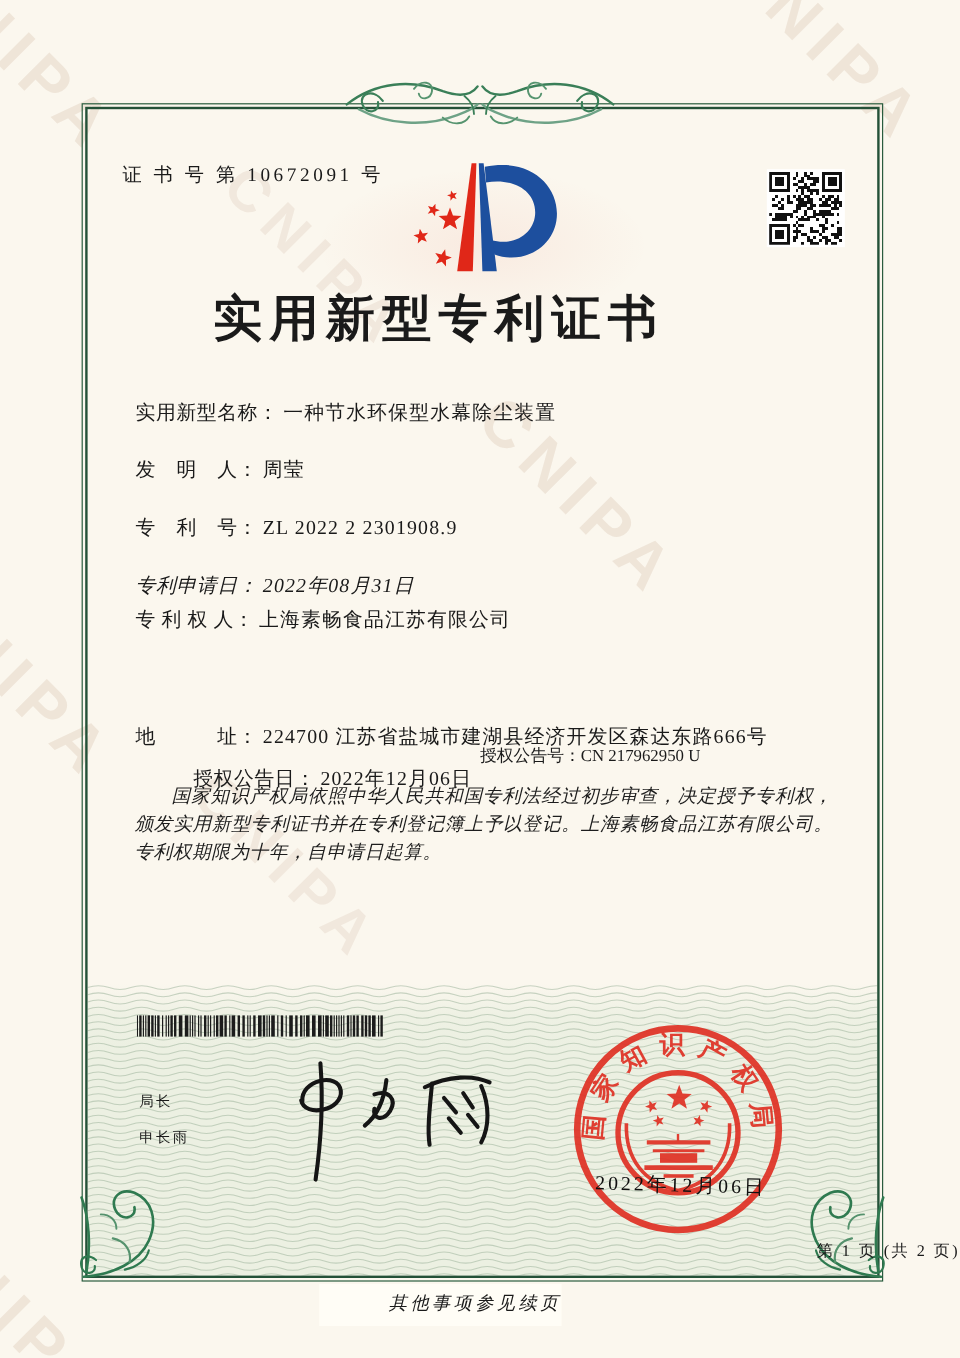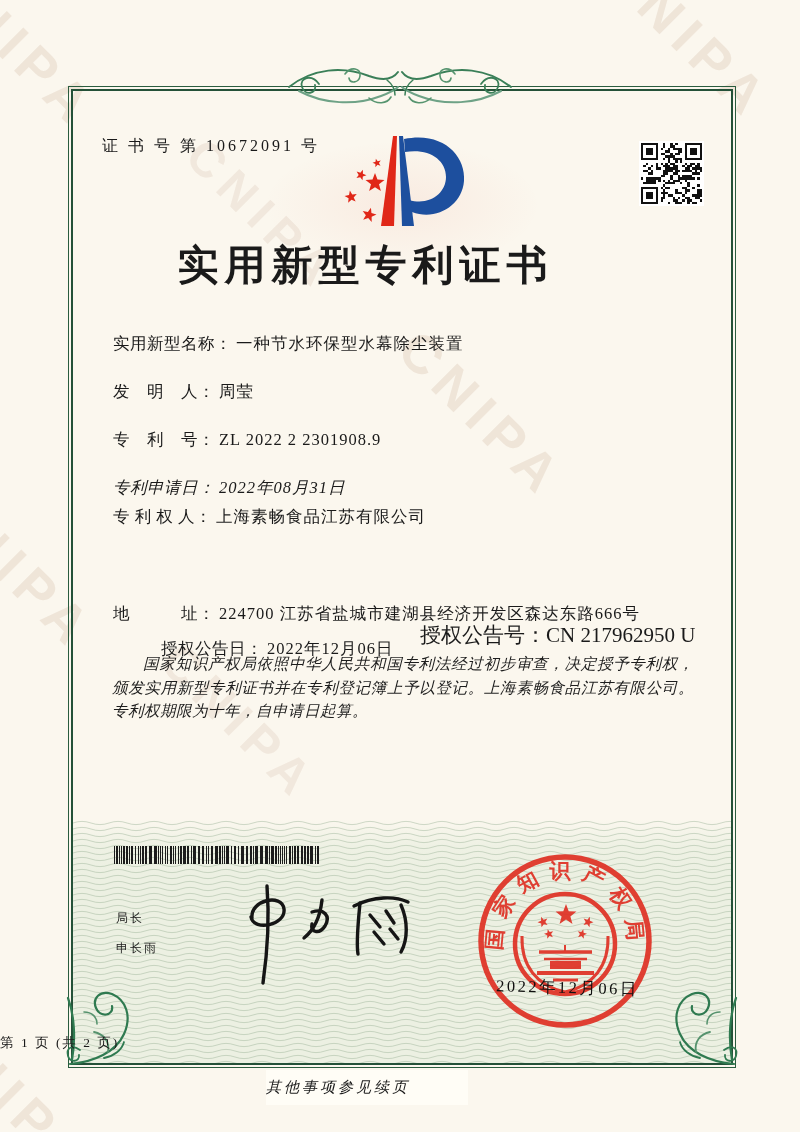--- a/index.html
+++ b/index.html
@@ -49,42 +49,42 @@
   .title{
     position:absolute;left:0;width:731px;top:238px;text-align:center;
     font-size:41px;font-weight:700;letter-spacing:6px;margin:0;
   }
   
   .row{position:absolute;left:113px;font-size:16.5px;white-space:nowrap;}
   .row .lab{letter-spacing:.5px;text-align:center;}
   .row .val{margin-left:4px;letter-spacing:1px;}
   .r1{top:333px;} .r2{top:381px;} .r3{top:429px;} .r4{top:477px;font-style:italic;}
   .r5{top:506px;} .r6{top:573px;margin-top:30px;} .r7{top:638px;margin-left:48px;}
-  .grant-no{position:absolute;left:420px;top:621px;font-size:21px;white-space:nowrap;font-family:Liberation Serif, serif;}
+  .grant-no{position:absolute;left:400px;top:621px;font-size:14px;white-space:nowrap;font-family:Liberation Serif, serif;}
   
   .legal{
     position:absolute;left:112px;top:652px;width:582px;
     font-size:15.5px;line-height:23.5px;font-style:italic;color:#1d1d1d;
     text-align:justify;
   }
   .legal p{margin:0;text-indent:2em;letter-spacing:.5px;}
   
   .barcode{position:absolute;left:114px;top:846px;width:206px;height:18px;}
   .signer{position:absolute;left:116px;top:910px;font-family:"Liberation Sans","DejaVu Sans",sans-serif;font-size:12px;}
   .signer div{margin-bottom:13px;letter-spacing:2px;}
   .signature{position:absolute;left:232px;top:880px;width:205px;height:108px;}
   .seal{position:absolute;left:473px;top:849px;width:184px;height:184px;opacity:.92;}
   .seal-date{
     position:absolute;left:496px;top:977px;font-size:16.5px;color:#101010;
     letter-spacing:2.5px;white-space:nowrap;transform:rotate(1.5deg);
   }
-  .page-num{position:absolute;left:0;width:800px;top:1034px;text-align:left;font-size:13.5px;letter-spacing:2px;}
+  .page-num{position:absolute;left:0;width:800px;top:1034px;text-align:right;font-size:13.5px;letter-spacing:2px;}
   .cont-note{
     position:absolute;left:266px;top:1070px;width:202px;height:35px;
-    background:#fffdf6;text-align:left;line-height:35px;
+    background:#fffdf6;text-align:right;line-height:35px;
     font-size:15px;font-style:italic;letter-spacing:3px;
   }
   
   .top-orn{position:absolute;left:285px;top:60px;width:230px;height:54px;}
   .corner{position:absolute;width:82px;height:96px;}
   .corner-bl{left:64px;top:972px;}
   .corner-br{left:658px;top:972px;transform:scaleX(-1);}
 </style>
 </head>
 <body>

